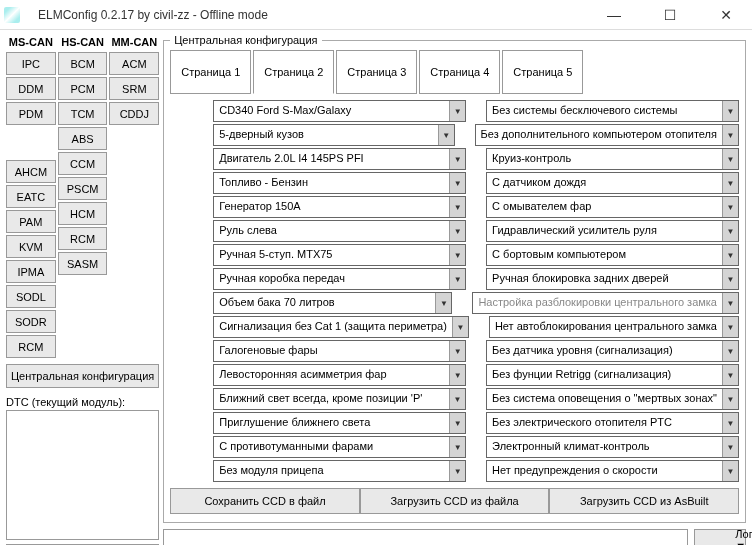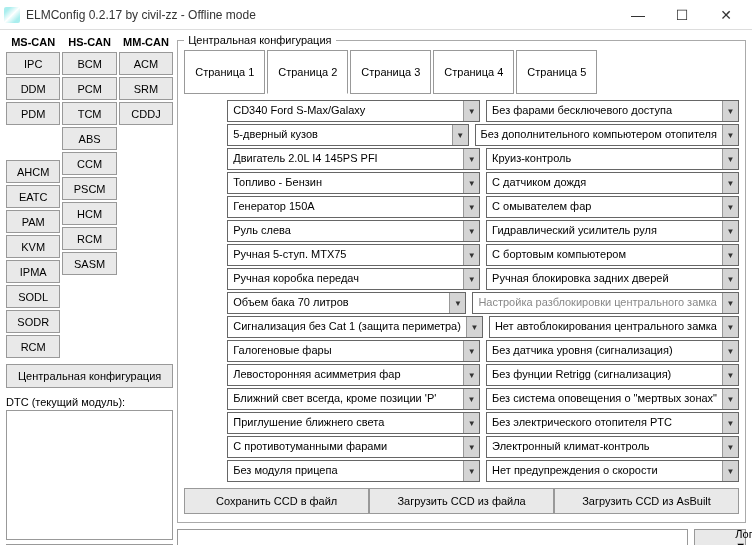--- a/index.html
+++ b/index.html
@@ -1,17 +1,17 @@
 <!DOCTYPE html>
 <html><head>
 <meta charset="utf-8">
 <style>
 * { box-sizing: border-box; margin: 0; padding: 0; }
 body { font-family: "Segoe UI", Tahoma, sans-serif; font-size: 11px; background: #fff; width: 752px; }
-.titlebar { height: 30px; background: #fff; border-bottom: 1px solid #ddd; display: flex; align-items: center; padding: 0 4px; }
+.titlebar { height: 30px; background: #fff; border-bottom: 1px solid #ddd; display: flex; align-items: center; padding: 0 4px; gap: 12px; }
 .titlebar .icon { width: 16px; height: 16px; margin-right: 6px; background: linear-gradient(135deg,#aee 20%,#fff 50%,#aee 80%); border-radius: 2px; }
 .titlebar .title { flex: 1; font-size: 12px; color: #333; }
 .titlebar .winbtn { width: 44px; height: 28px; display: flex; align-items: center; justify-content: center; font-size: 14px; color: #333; }
 .content { display: flex; padding: 4px 6px 6px 6px; gap: 4px; }
 .left { width: 178px; display: flex; flex-direction: column; }
 .topgrid { display: flex; gap: 2px; }
 .col { flex: 1; display: flex; flex-direction: column; }
 .colhead { font-weight: bold; text-align: center; padding: 2px 0 4px; font-size: 11px; }
 .col button, .btn { height: 23px; border: 1px solid #999; background: #e9e9e9; font-size: 11px; margin-bottom: 2px; cursor: pointer; }
 .centralcfg { margin-top: 4px; height: 24px; }
@@ -19,21 +19,21 @@
 .dtcbox { border: 1px solid #999; flex: 1; margin-top: 2px; background: #fff; min-height: 130px; }
 .bottombtns { display: flex; flex-direction: column; margin-top: 4px; }
 .bottombtns .btn { height: 26px; }
 .right { flex: 1; display: flex; flex-direction: column; }
 fieldset { border: 1px solid #aaa; padding: 4px 6px 6px; }
 legend { font-size: 11px; padding: 0 4px; }
 .tabs { display: flex; gap: 2px; margin-bottom: 6px; }
 .tab { border: 1px solid #999; padding: 15px 10px; font-size: 11px; background: #fff; cursor: pointer; }
 .tab.active { border-bottom: 1px solid #fff; }
 .rows { display: flex; flex-direction: column; gap: 2px; }
-.row { display: flex; gap: 6px; padding-left: 43px; }
+.row { display: flex; gap: 20px; padding-left: 43px; }
 .combo { flex: 1; display: flex; height: 22px; border: 1px solid #666; background: #fff; }
 .combo span { flex: 1; padding: 3px 5px; font-size: 11px; overflow: hidden; white-space: nowrap; }
 .combo .arrow { width: 16px; background: #d4d4d4; border-left: 1px solid #999; display: flex; align-items: center; justify-content: center; font-size: 8px; color: #333; }
 .combo.disabled span { color: #888; }
 .loadbtns { display: flex; margin-top: 6px; }
 .loadbtns .btn { flex: 1; height: 26px; }
 .logrow { display: flex; gap: 6px; margin-top: 6px; }
 .logfield { flex: 1; border: 1px solid #999; height: 22px; }
 .logbtn { width: 52px; height: 22px; border: 1px solid #999; background: #e9e9e9; font-size: 11px; display: flex; align-items: center; justify-content: center; padding-left: 48px; }
 </style>
@@ -109,21 +109,21 @@
           <div class="tab">Страница 4</div>
           <div class="tab">Страница 5</div>
         </div>
       <div class="rows" id="rows">
           <div class="row">
             <div class="combo">
               <span>CD340 Ford S-Max/Galaxy</span>
               <div class="arrow">▼</div>
             </div>
             <div class="combo">
-              <span>Без фарами бесключевого доступа</span>
+              <span>Без системы бесключевого системы</span>
               <div class="arrow">▼</div>
             </div>
           </div>
           <div class="row">
             <div class="combo">
               <span>5-дверный кузов</span>
               <div class="arrow">▼</div>
             </div>
             <div class="combo">
               <span>Без дополнительного компьютером отопителя</span>

